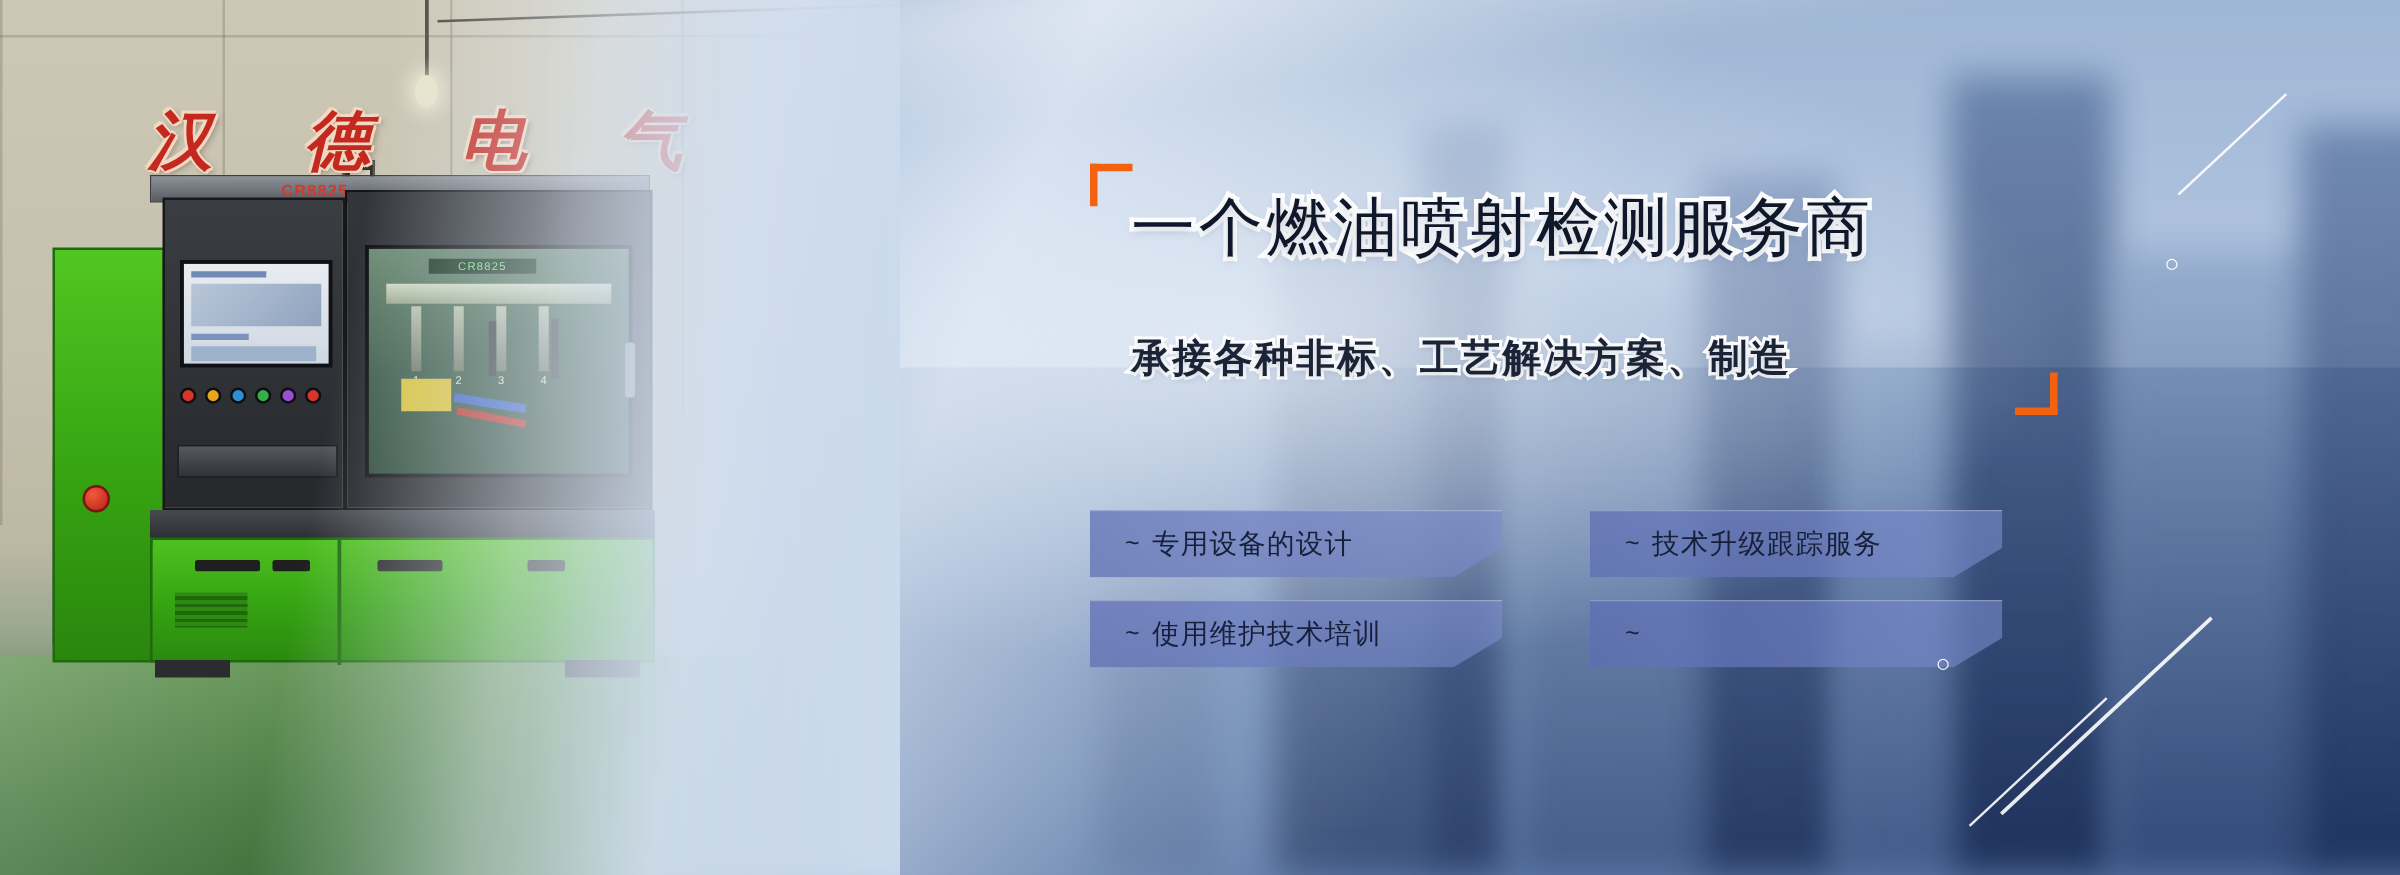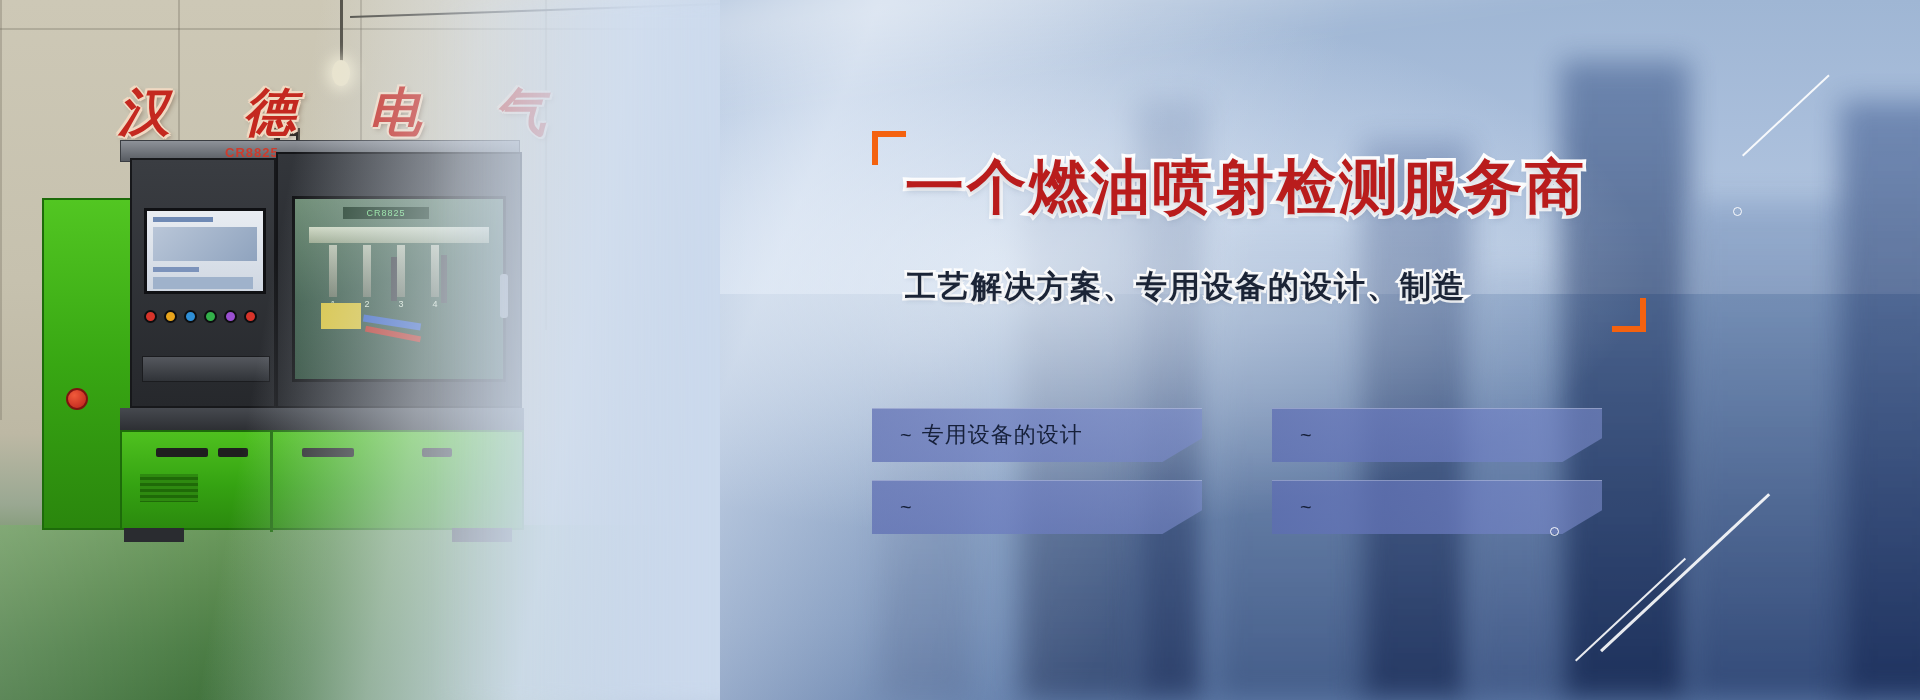--- a/index.html
+++ b/index.html
@@ -138,22 +138,22 @@
   .bracket i{position:absolute;background:#f4620f;}
   .bracket.tl i.h{left:0;top:0;width:34px;height:6px;}
   .bracket.tl i.v{left:0;top:0;width:6px;height:34px;}
   .bracket.br i.h{left:0;bottom:0;width:34px;height:6px;}
   .bracket.br i.v{right:0;bottom:0;width:6px;height:34px;}
   .br-tl{left:872px;top:131px;}
   .br-br{left:1612px;top:298px;}
 
   .headline{
     position:absolute;left:905px;top:148px;
-    font-size:59px;font-weight:700;letter-spacing:3px;white-space:nowrap;
-    color:#b91c1c;
+    font-size:51px;font-weight:400;letter-spacing:3px;white-space:nowrap;
+    color:#0f172a;
     -webkit-text-stroke:7px #ffffff;
     paint-order:stroke fill;
     text-shadow:0 3px 7px rgba(80,100,130,.35);
   }
   .subline{
     position:absolute;left:905px;top:266px;
     font-size:31px;font-weight:700;letter-spacing:2px;white-space:nowrap;
     color:#1b2436;
     -webkit-text-stroke:5px #ffffff;
     paint-order:stroke fill;
@@ -293,32 +293,34 @@
     <div class="bracket tl br-tl">
       <i class="h"></i>
         <i class="v"></i>
     </div>
     <div class="bracket br br-br">
       <i class="h"></i>
         <i class="v"></i>
     </div>
 
     <div class="headline">一个燃油喷射检测服务商</div>
-    <div class="subline">工艺解决方案、专用设备的设计、制造</div>
+    <div class="subline">承接各种非标、工艺解决方案、制造</div>
 
     <div class="tags">
       <div class="tag">
         <span class="tilde">~</span>
         <span>专用设备的设计</span>
       </div>
       <div class="tag">
         <span class="tilde">~</span>
+        <span>技术升级跟踪服务</span>
       </div>
       <div class="tag">
         <span class="tilde">~</span>
+        <span>使用维护技术培训</span>
       </div>
       <div class="tag">
         <span class="tilde">~</span>
       </div>
     </div>
 
     <div class="slash sl1"></div>
     <div class="slash sl2"></div>
     <div class="slash sl3"></div>
     <div class="dot dot1"></div>

